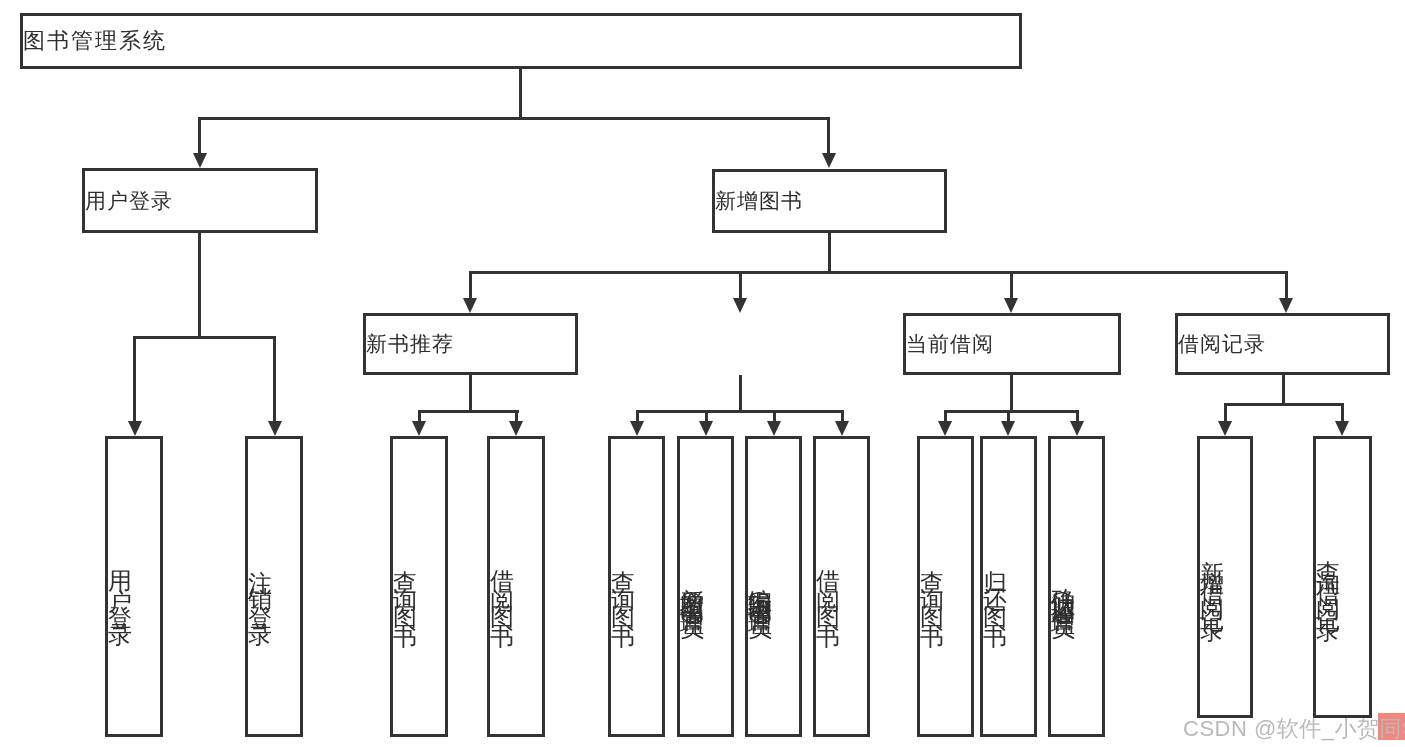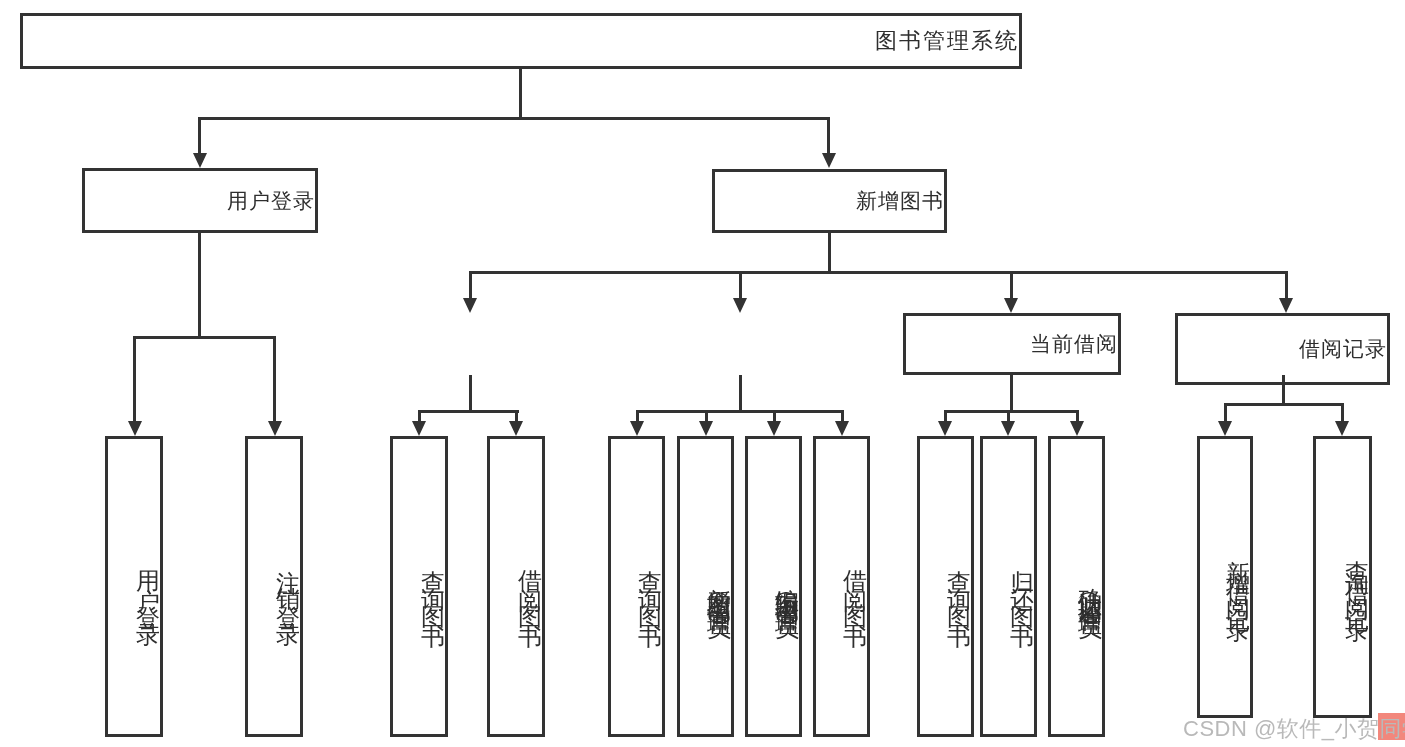--- a/index.html
+++ b/index.html
@@ -10,21 +10,21 @@
     font-family:"Liberation Sans","DejaVu Sans",sans-serif;
     overflow:hidden;
   }
   .box{
     position:absolute;
     box-sizing:border-box;
     border:3px solid #333333;
     background:#ffffff;
     display:flex;
     align-items:center;
-    justify-content:flex-end;
+    justify-content:flex-start;
     color:#2e2e2e;
   }
   .box.h span{font-size:21px;letter-spacing:1px;white-space:nowrap;}
   .box.root span{font-size:22px;letter-spacing:2px;}
   .box.v span{
     writing-mode:vertical-rl;
     text-orientation:mixed;
     font-size:24px;
     line-height:1;
   }
@@ -91,24 +91,27 @@
   <div class="hline" style="left:469px;top:271px;width:819px"></div>
   <div class="vline" style="left:469px;top:271px;height:27px"></div>
   <div class="arrow" style="left:463px;top:298px"></div>
   <div class="vline" style="left:739px;top:271px;height:27px"></div>
   <div class="arrow" style="left:733px;top:298px"></div>
   <div class="vline" style="left:1010px;top:271px;height:27px"></div>
   <div class="arrow" style="left:1004px;top:298px"></div>
   <div class="vline" style="left:1285px;top:271px;height:27px"></div>
   <div class="arrow" style="left:1279px;top:298px"></div>
 
+  <div class="box h" style="left:363px;top:313px;width:215px;height:62px">
+    <span>新书推荐</span>
+  </div>
   <div class="box h" style="left:903px;top:313px;width:218px;height:62px">
     <span>当前借阅</span>
   </div>
-  <div class="box h" style="left:1175px;top:313px;width:215px;height:72px">
+  <div class="box h" style="left:1175px;top:313px;width:215px;height:62px">
     <span>借阅记录</span>
   </div>
 
   <div class="vline" style="left:469px;top:375px;height:38px"></div>
   <div class="hline" style="left:418px;top:410px;width:101px"></div>
   <div class="vline" style="left:418px;top:410px;height:11px"></div>
   <div class="arrow" style="left:412px;top:421px"></div>
   <div class="vline" style="left:515px;top:410px;height:11px"></div>
   <div class="arrow" style="left:509px;top:421px"></div>
 

